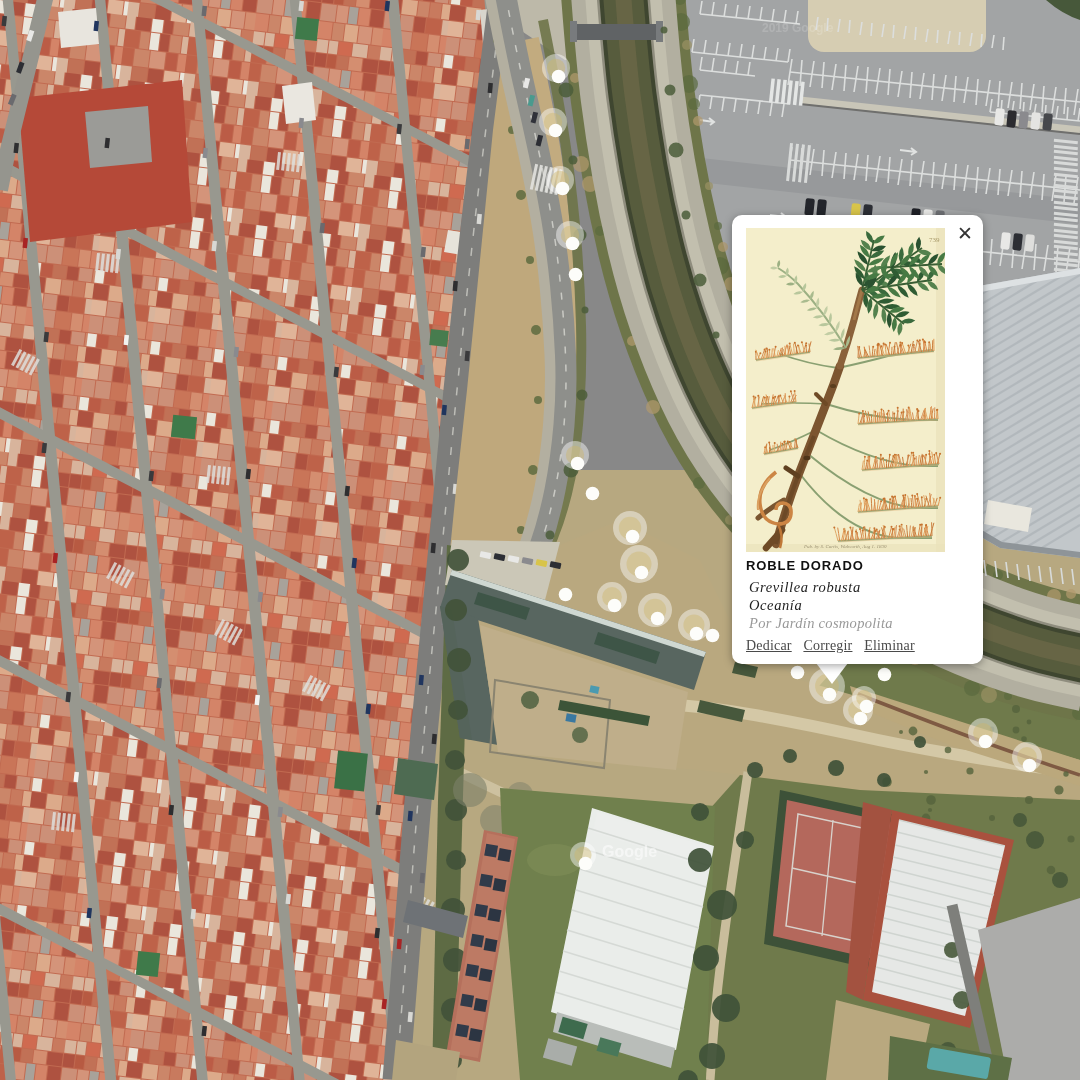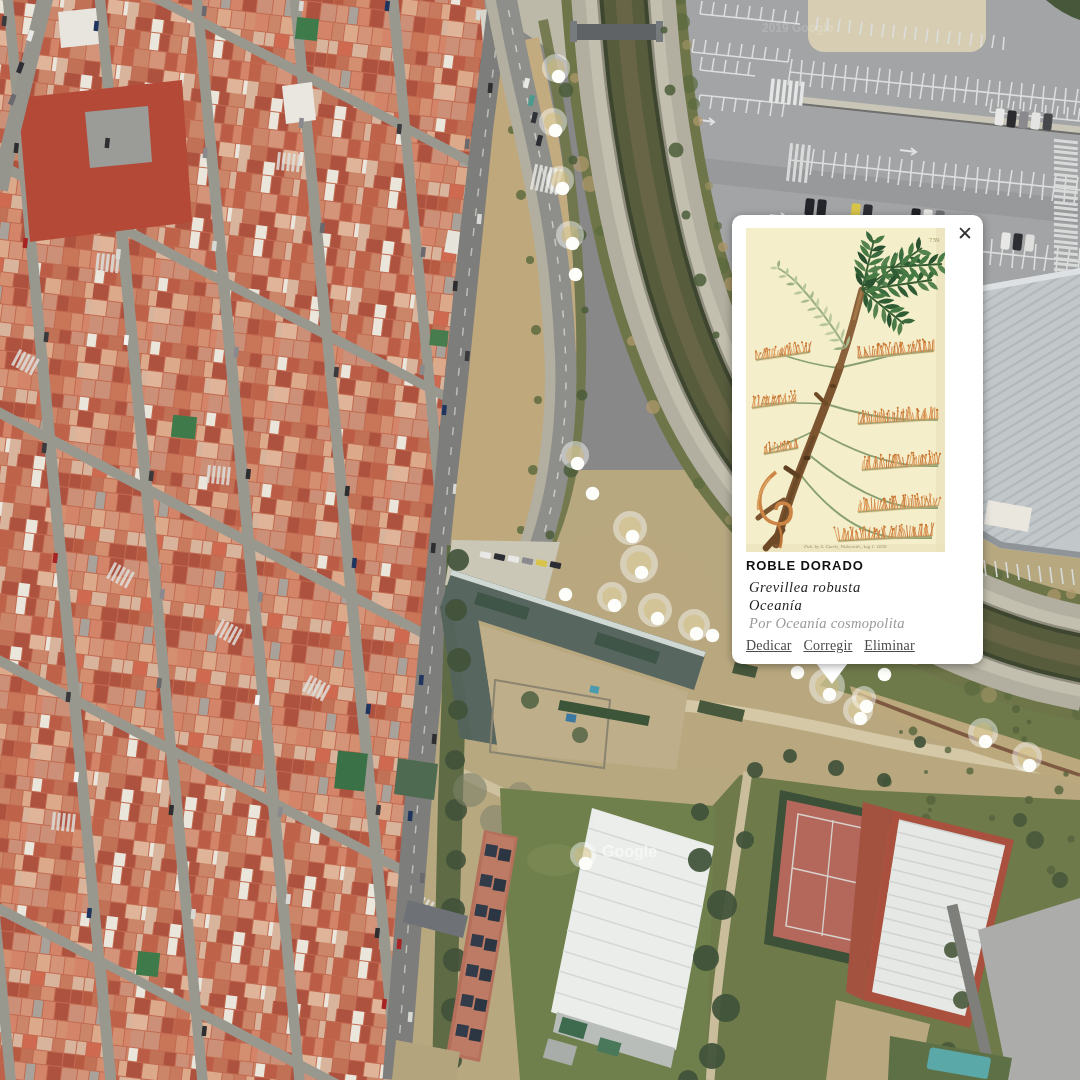--- a/index.html
+++ b/index.html
@@ -1587,16 +1587,16 @@
         </svg></div>
 
 <div class="close">✕</div>
 
 <h1>ROBLE DORADO</h1>
 
 <p class="it" style="top:361px">Grevillea robusta</p>
 
 <p class="it" style="top:379px">Oceanía</p>
 
-<p class="it" id="autor" style="top:397px">Por Oceanía cosmopolita</p>
+<p class="it" id="autor" style="top:397px">Por Jardín cosmopolita</p>
 
 <div id="links"><span>Dedicar</span> <span>Corregir</span> <span>Eliminar</span></div>
 </div>
 </div>
 </body></html>

